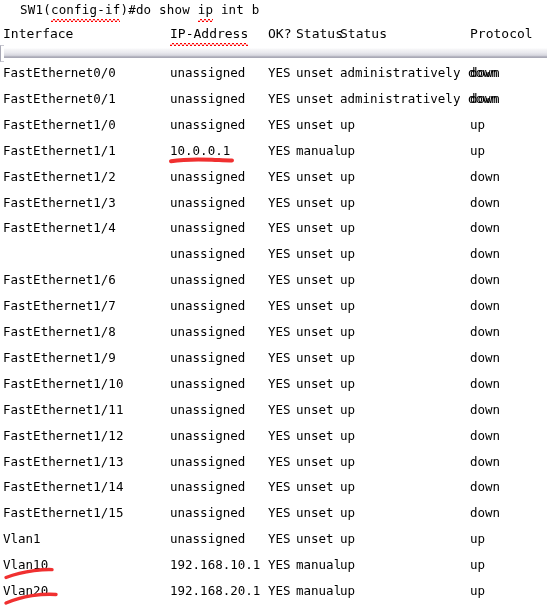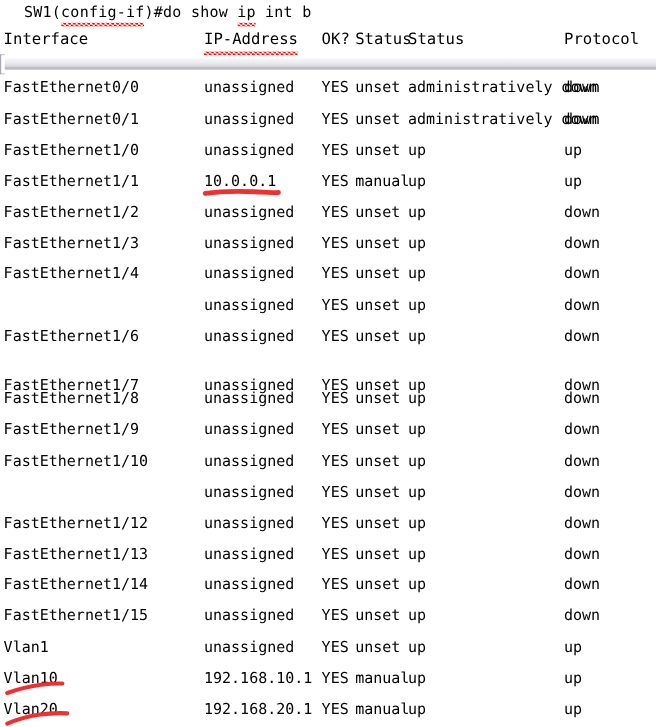--- a/index.html
+++ b/index.html
@@ -225,21 +225,21 @@
       <span class="cell c-protocol">down</span>
     </div>
     <div class="data-row" style="top: 267.2px;">
       <span class="cell c-interface">FastEthernet1/6</span>
       <span class="cell c-ipaddr">unassigned</span>
       <span class="cell c-ok">YES</span>
       <span class="cell c-method">unset</span>
       <span class="cell c-status">up</span>
       <span class="cell c-protocol">down</span>
     </div>
-    <div class="data-row" style="top: 293.1px; margin-top: 15px;">
+    <div class="data-row" style="top: 293.1px;">
       <span class="cell c-interface">FastEthernet1/7</span>
       <span class="cell c-ipaddr">unassigned</span>
       <span class="cell c-ok">YES</span>
       <span class="cell c-method">unset</span>
       <span class="cell c-status">up</span>
       <span class="cell c-protocol">down</span>
     </div>
     <div class="data-row" style="top: 319px;">
       <span class="cell c-interface">FastEthernet1/8</span>
       <span class="cell c-ipaddr">unassigned</span>
@@ -258,20 +258,21 @@
     </div>
     <div class="data-row" style="top: 370.8px;">
       <span class="cell c-interface">FastEthernet1/10</span>
       <span class="cell c-ipaddr">unassigned</span>
       <span class="cell c-ok">YES</span>
       <span class="cell c-method">unset</span>
       <span class="cell c-status">up</span>
       <span class="cell c-protocol">down</span>
     </div>
     <div class="data-row" style="top: 396.7px;">
+      <span class="cell c-interface">FastEthernet1/11</span>
       <span class="cell c-ipaddr">unassigned</span>
       <span class="cell c-ok">YES</span>
       <span class="cell c-method">unset</span>
       <span class="cell c-status">up</span>
       <span class="cell c-protocol">down</span>
     </div>
     <div class="data-row" style="top: 422.6px;">
       <span class="cell c-interface">FastEthernet1/12</span>
       <span class="cell c-ipaddr">unassigned</span>
       <span class="cell c-ok">YES</span>

